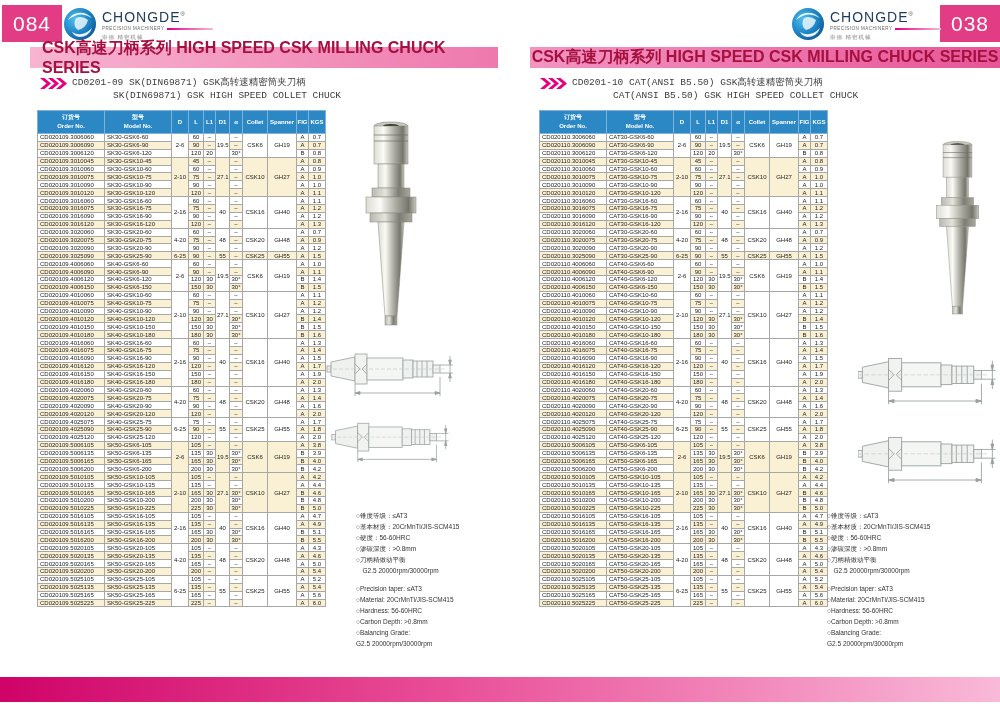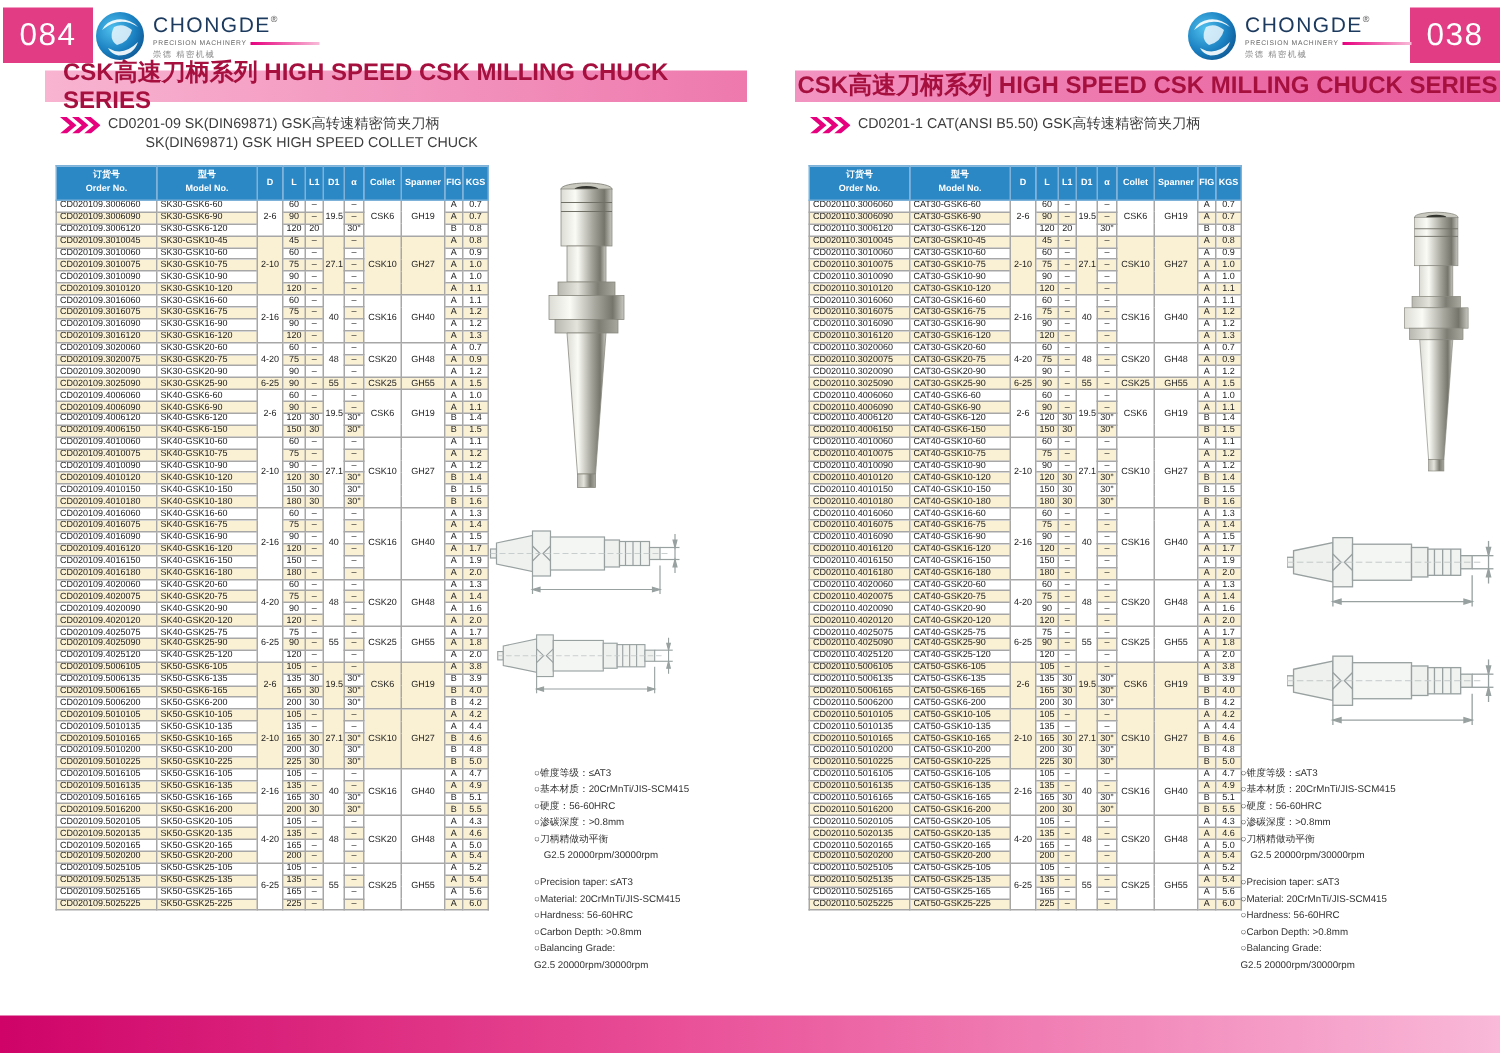--- a/index.html
+++ b/index.html
@@ -23,24 +23,24 @@
             background:linear-gradient(90deg,#e6007e,#f8bcd8);}
   .logo-cn{font-size:5.5px;color:#8a8a8a;margin-top:3px;letter-spacing:1px;}
   
   .banner{position:absolute;top:47px;height:21px;display:flex;align-items:center;
           font-size:16px;font-weight:bold;color:#a5103f;}
   .banner-l{left:30px;width:468px;padding-left:12px;box-sizing:border-box;
             background:linear-gradient(90deg,#f8b4d1,#ee79ad);}
   .banner-r{left:530px;width:470px;justify-content:center;
             background:linear-gradient(90deg,#f294c1,#e75697);}
   
-  .title{position:absolute;top:77px;font-size:9.5px;color:#3d3d3d;line-height:12.5px;}
+  .title{position:absolute;top:77px;font-size:9.5px;color:#3d3d3d;line-height:12.5px;font-family:Liberation Mono, monospace;}
   .title-l{left:40px;} .title-r{left:540px;}
   .title .row1{display:flex;align-items:center;gap:5px;}
-  .title .row2{margin-left:57px;text-align:right;}
+  .title .row2{margin-left:73px;text-align:right;}
   .chev{width:27px;height:11px;flex:0 0 auto;}
   
   .spec-table{position:absolute;top:110px;border-collapse:collapse;table-layout:fixed;
               width:288px;background:#fff;font-size:6px;color:#222;}
   .tbl-l{left:37px;} .tbl-r{left:539px;}
   .spec-table th{background:#2c88c5;color:#fff;font-weight:bold;border:1px solid #7fb2d8;
                  padding:2px 0;font-size:6px;line-height:1.5;vertical-align:middle;}
   .spec-table td{border:1px solid #a7a7a7;padding:0 1px;height:6.9px;line-height:1;
                  text-align:center;overflow:hidden;white-space:nowrap;}
   .spec-table td.order,.spec-table td.model{text-align:left;padding-left:2px;}
@@ -860,22 +860,23 @@
     </div>
   </div>
 
   <div class="banner banner-r">CSK高速刀柄系列   HIGH SPEED  CSK   MILLING CHUCK SERIES</div>
 
   <div class="title title-r">
     <div class="row1">
       <svg class="chev" viewBox="0 0 27 11">
           <use href="#chevrons"></use>
         </svg>
-      <span>CD0201-1  CAT(ANSI B5.50) GSK高转速精密筒夹刀柄</span>
+      <span>CD0201-10  CAT(ANSI B5.50) GSK高转速精密筒夹刀柄</span>
     </div>
+    <div class="row2">CAT(ANSI B5.50) GSK HIGH SPEED COLLET CHUCK</div>
   </div>
 
   <table class="spec-table tbl-r">
     <colgroup>
       <col style="width:67px">
         <col style="width:67px">
         <col style="width:17px">
         <col style="width:15px">
       <col style="width:12px">
         <col style="width:14px">

